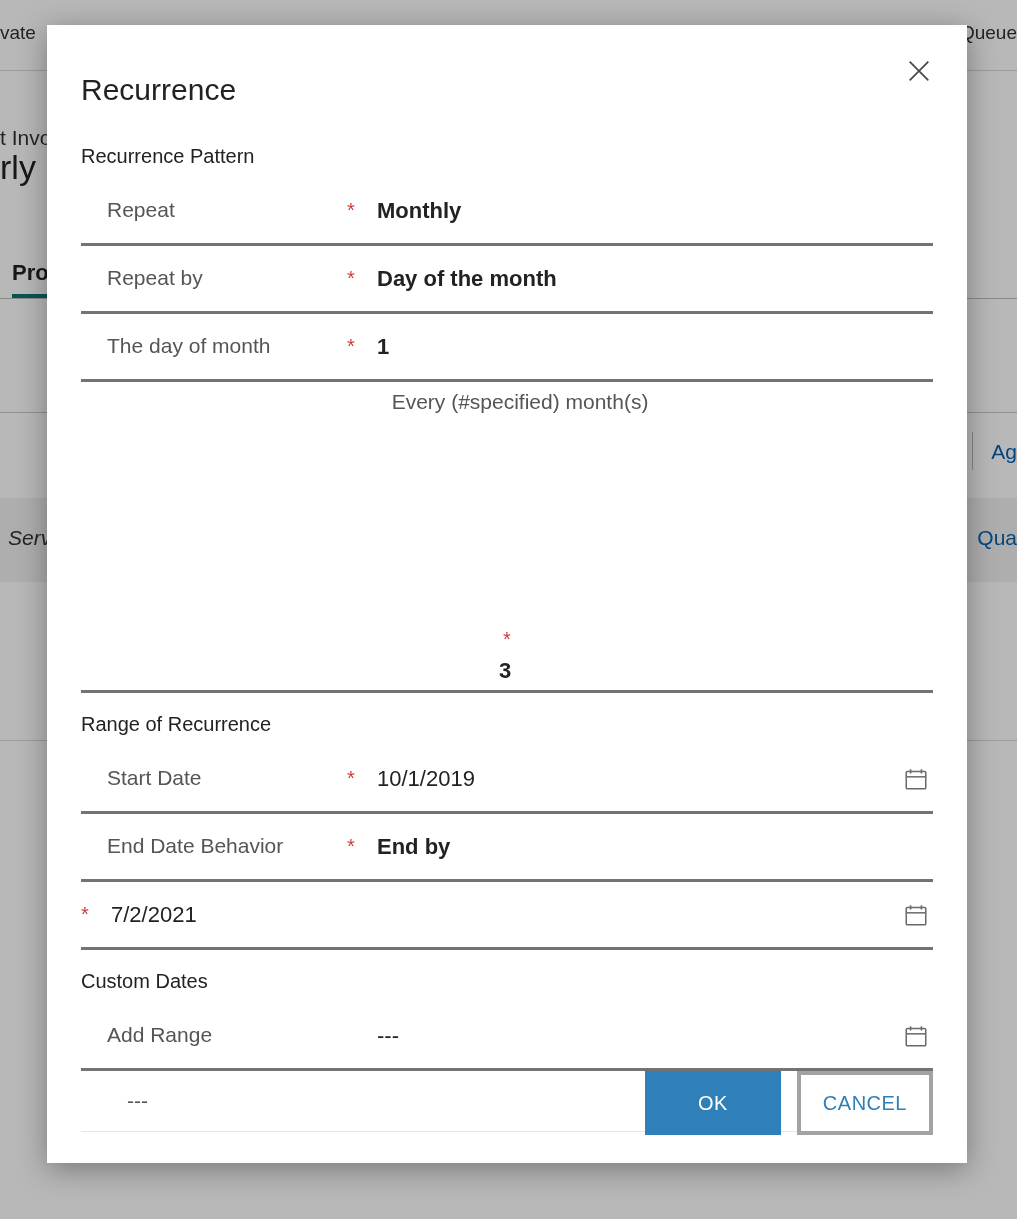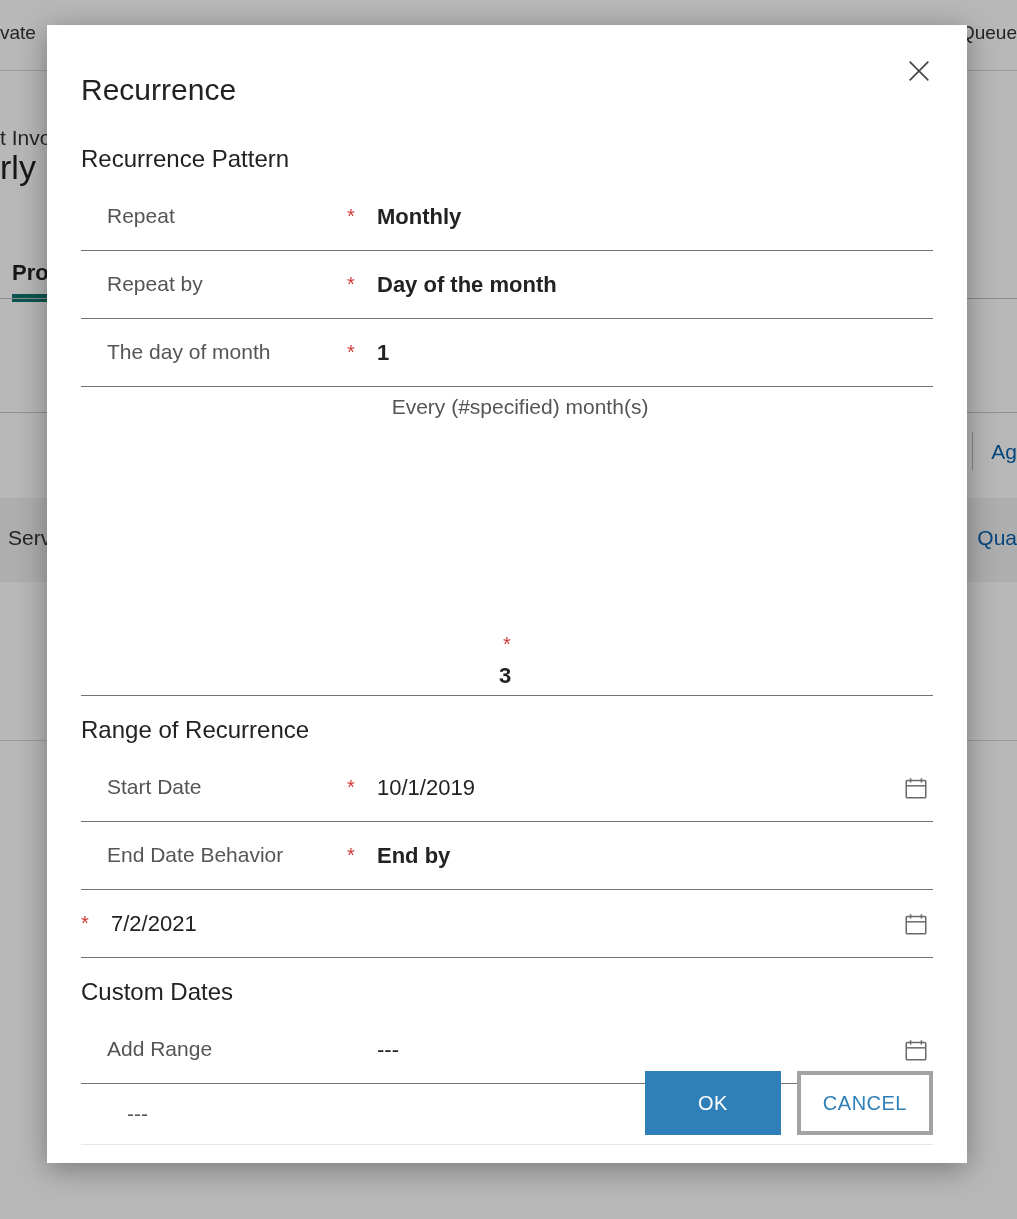--- a/index.html
+++ b/index.html
@@ -35,36 +35,36 @@
   }
   .bg .bg-breadcrumb {
     position: absolute; left: 0; top: 126px; font-size: 21px; color: #333;
   }
   .bg .bg-title {
     position: absolute; left: 0; top: 148px; font-size: 34px; font-weight: 400; color: #222;
   }
   .bg .bg-tab {
     position: absolute; left: 12px; top: 260px;
     font-size: 22px; font-weight: 600; color: #222;
-    border-bottom: 8px solid #0f766e; padding-bottom: 8px;
+    border-bottom: 4px solid #0f766e; padding-bottom: 8px;
   }
   .bg .bg-tabline {
     position: absolute; left: 0; right: 0; top: 298px;
     border-bottom: 1px solid #c0c0c0;
   }
   .bg .bg-midline {
     position: absolute; left: 0; right: 0; top: 412px;
     border-bottom: 1px solid #c8c8c8;
   }
   .bg .bg-rowband {
     position: absolute; left: 0; right: 0; top: 498px; height: 84px;
     background: #f2f2f2;
   }
   .bg .bg-rowband .rb-left {
-    position: absolute; left: 8px; top: 28px; font-size: 21px; color: #333;
+    position: absolute; left: 8px; top: 28px; font-size: 21px; color: #333; font-style: italic;
   }
   .bg .bg-rowband .rb-right {
     position: absolute; right: 0; top: 28px; font-size: 21px; color: #0a62ab;
   }
   .bg .bg-link-right {
     position: absolute; right: 0; top: 440px; font-size: 21px; color: #0a62ab;
   }
   .bg .bg-sep-right {
     position: absolute; right: 44px; top: 432px; height: 38px; width: 1px; background: #bdbdbd;
   }
@@ -102,30 +102,30 @@
   .modal .close svg { width: 100%; height: 100%; }
 
   .modal h1.title {
     margin: 0 0 38px 0;
     font-size: 30px;
     font-weight: 400;
     color: #222;
   }
   .modal h2.section {
     margin: 20px 0 10px 0;
-    font-size: 24px;
+    font-size: 20px;
     font-weight: 400;
     color: #222;
   }
 
   .field-row {
     display: flex;
     align-items: center;
     min-height: 68px;
-    border-bottom: 1px solid #737373;
+    border-bottom: 3px solid #737373;
     padding: 6px 0;
     box-sizing: border-box;
   }
   .field-row.tall { min-height: 86px; flex-direction: column; }
   .field-row .label {
     flex: 0 0 240px;
     margin-left: 26px;
     font-size: 21px;
     color: #555;
     line-height: 1.35;

